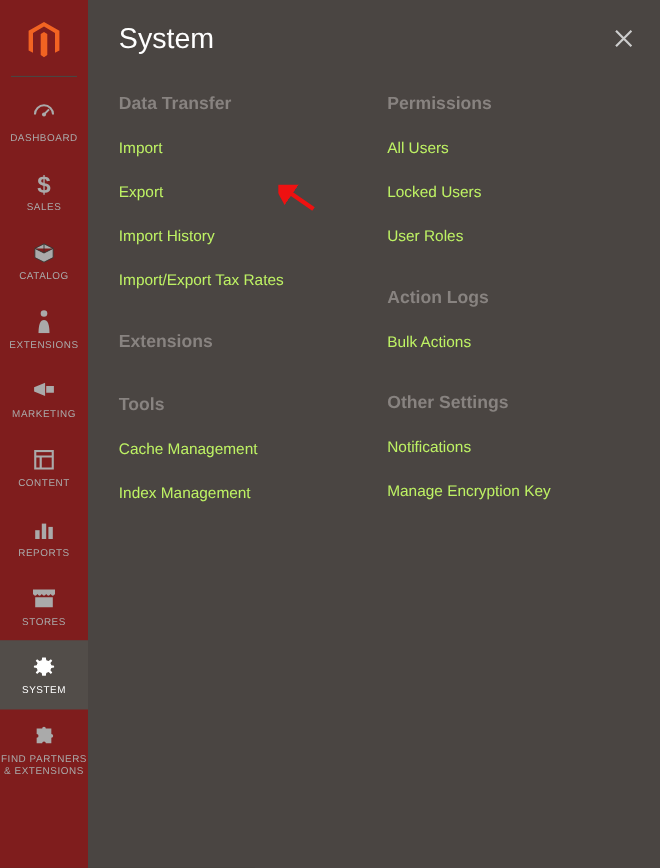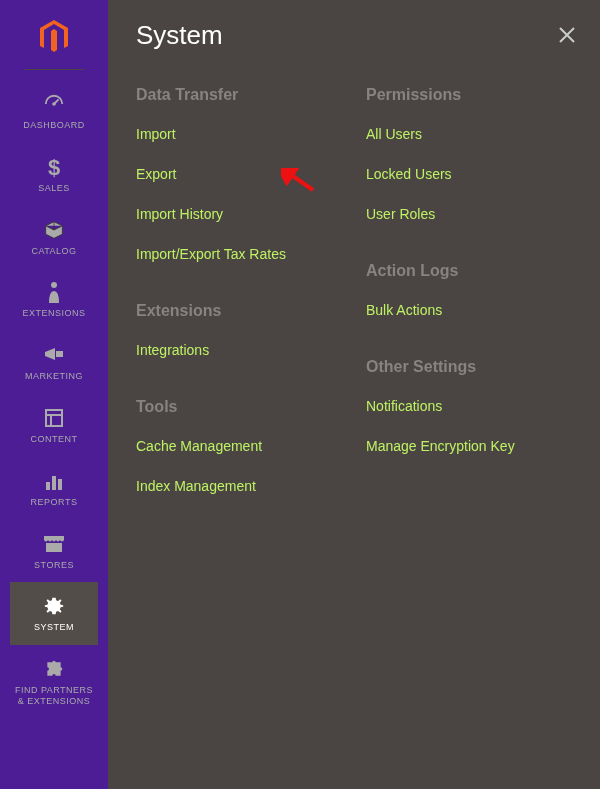--- a/index.html
+++ b/index.html
@@ -5,22 +5,22 @@
     * { margin: 0; padding: 0; box-sizing: border-box; }
     body {
       font-family: -apple-system, BlinkMacSystemFont, "Segoe UI", Helvetica, Arial, sans-serif;
       background: #373330;
       width: 600px;
       height: 789px;
       display: flex;
       overflow: hidden;
     }
     .sidebar {
-      width: 108px;
-      background: #4c1d95;
+      width: 80px;
+      background: #7f1d1d;
       display: flex;
       flex-direction: column;
       align-items: center;
       padding-top: 10px;
     }
     .logo {
       padding: 10px 0 15px;
       border-bottom: 1px solid #4a4542;
       width: 60px;
       display: flex;
@@ -226,21 +226,20 @@
       <div class="section">
         <div class="section-heading">Data Transfer</div>
         <div class="section-item">Import</div>
         <div class="section-item">Export</div>
         <div class="section-item">Import History</div>
         <div class="section-item">Import/Export Tax Rates</div>
       </div>
 
       <div class="section">
         <div class="section-heading">Extensions</div>
-        <div class="section-item">Integrations</div>
       </div>
 
       <div class="section">
         <div class="section-heading">Tools</div>
         <div class="section-item">Cache Management</div>
         <div class="section-item">Index Management</div>
       </div>
 
     </div>
     <div class="col">

